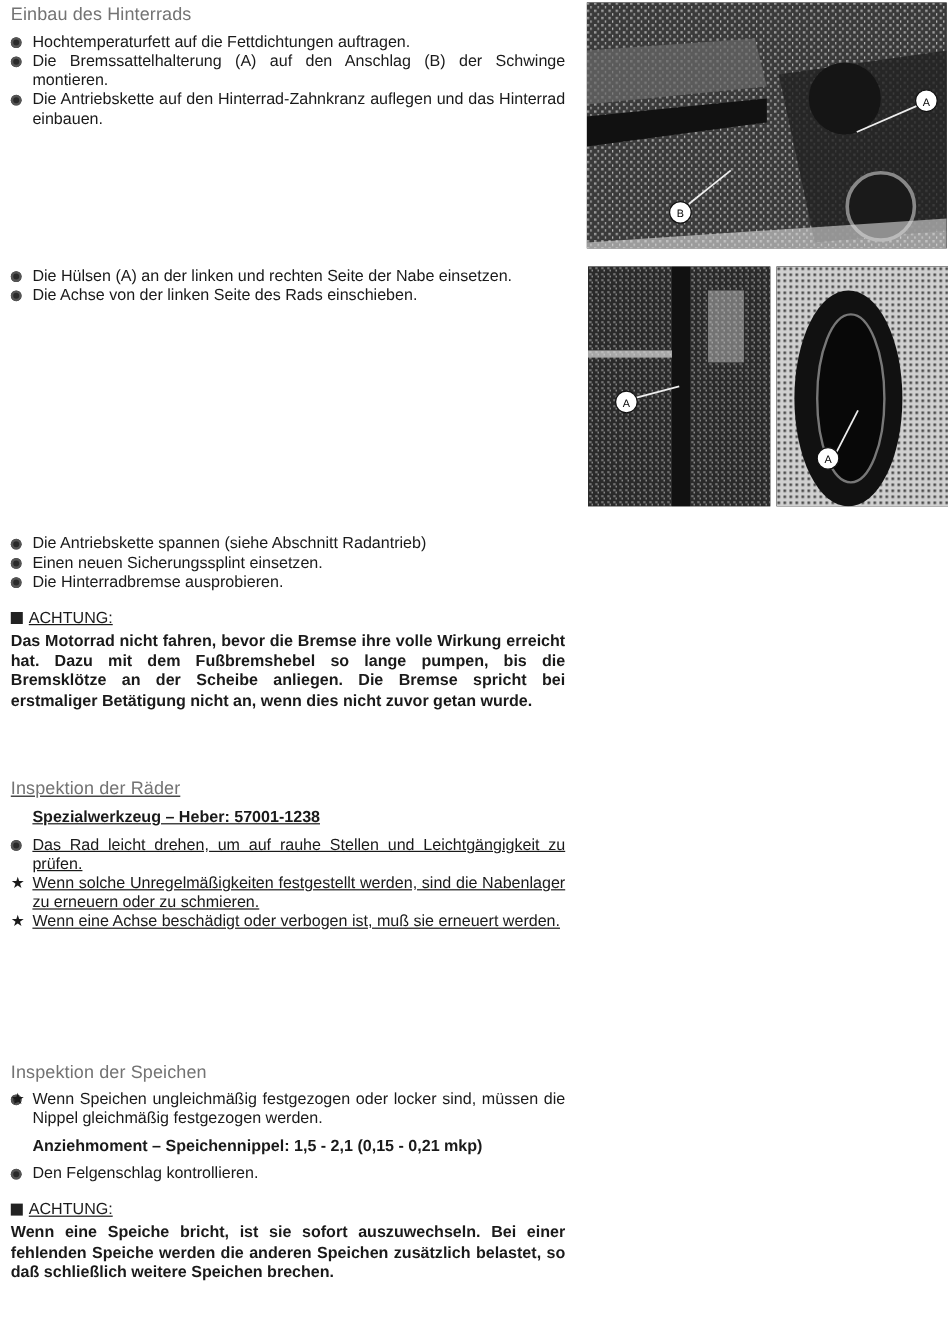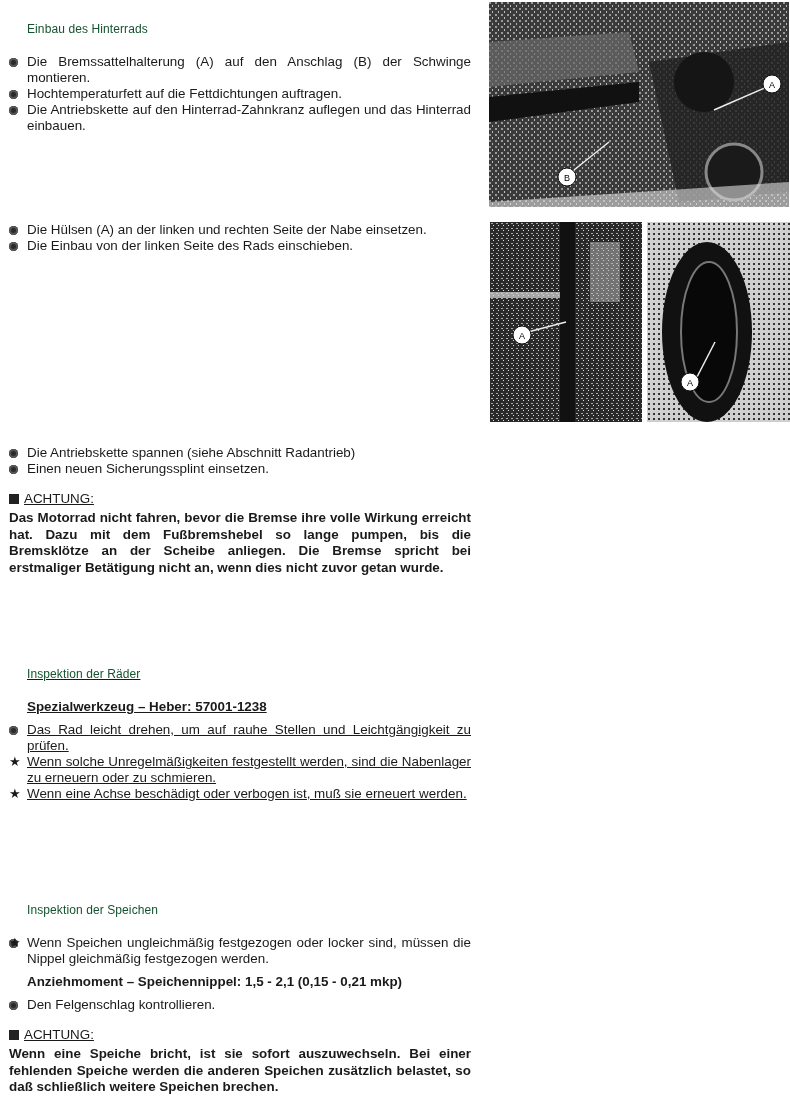--- a/index.html
+++ b/index.html
@@ -1,57 +1,58 @@
 <!DOCTYPE html>
 <html><head>
 <meta charset="utf-8">
 <style>
   html, body { margin:0; padding:0; background:#ffffff; }
   body { width:790px; height:1101px; position:relative; overflow:hidden;
          font-family:"Liberation Sans", sans-serif; color:#1a1a1a; font-size:13.4px; }
   .col { position:absolute; left:9px; width:462px; }
-  h2 { font-size:12px; font-weight:normal; margin:18px; color:#14532d; letter-spacing:0.1px; }
+  h2 { font-size:15px; font-weight:normal; margin:0; color:#737373; letter-spacing:0.1px; }
   .item { position:relative; padding-left:18px; line-height:16px; text-align:justify; }
   .item .mark { position:absolute; left:0; top:0; width:14px; text-align:left; }
   .dot { display:inline-block; width:9px; height:9px; border-radius:50%; background:#2a2a2a;
          position:relative; top:1px; box-shadow: inset 0 0 0 2px #555; }
   .star { font-size:13px; line-height:16px; }
   .spec { font-weight:bold; padding-left:18px; line-height:16px; margin:7px 0 7px 0; color:#1a1a1a;}
   .warn-title { font-weight:normal; text-decoration:underline; line-height:16px; }
   .warn-box { display:inline-block; width:10px; height:10px; background:#222; margin-right:5px; position:relative; top:1px; }
   .warn-text { font-weight:bold; line-height:16.5px; text-align:justify; }
   .photo { position:absolute; background:#2b2b2b; overflow:hidden; }
   .photo svg { display:block; }
   .callout-label { font-family:"Liberation Sans", sans-serif; font-size:9px; }
 </style>
 </head>
 <body>
 
 <div class="col" style="top:4px;">
   <h2>Einbau des Hinterrads</h2>
   <div style="margin-top:6px;">
+      <div class="item"><span class="mark"><span class="dot"></span></span><span>Hochtemperaturfett auf die Fettdichtungen auftragen.</span></div>
       <div class="item"><span class="mark"><span class="dot"></span></span><span>Die Bremssattelhalterung (A) auf den Anschlag (B) der Schwinge montieren.</span></div>
-      <div class="item"><span class="mark"><span class="dot"></span></span><span>Hochtemperaturfett auf die Fettdichtungen auftragen.</span></div>
       <div class="item"><span class="mark"><span class="dot"></span></span><span>Die Antriebskette auf den Hinterrad-Zahnkranz auflegen und das Hinterrad einbauen.</span></div>
     </div>
 </div>
 
 <div class="col" style="top:222px;">
   <div>
       <div class="item"><span class="mark"><span class="dot"></span></span><span>Die Hülsen (A) an der linken und rechten Seite der Nabe einsetzen.</span></div>
-      <div class="item"><span class="mark"><span class="dot"></span></span><span>Die Einbau von der linken Seite des Rads einschieben.</span></div>
+      <div class="item"><span class="mark"><span class="dot"></span></span><span>Die Achse von der linken Seite des Rads einschieben.</span></div>
     </div>
 </div>
 
 <div class="col" style="top:445px;">
   <div>
       <div class="item"><span class="mark"><span class="dot"></span></span><span>Die Antriebskette spannen (siehe Abschnitt Radantrieb)</span></div>
     </div>
   <div>
       <div class="item"><span class="mark"><span class="dot"></span></span><span>Einen neuen Sicherungssplint einsetzen.</span></div>
+      <div class="item"><span class="mark"><span class="dot"></span></span><span>Die Hinterradbremse ausprobieren.</span></div>
     </div>
   <div style="margin-top:14px;">
     <div class="warn-title"><span class="warn-box"></span><span>ACHTUNG:</span></div>
     <div class="warn-text" style="margin-top:3px;">Das Motorrad nicht fahren, bevor die Bremse ihre volle Wirkung erreicht hat. Dazu mit dem Fußbremshebel so lange pumpen, bis die Bremsklötze an der Scheibe anliegen. Die Bremse spricht bei erstmaliger Betätigung nicht an, wenn dies nicht zuvor getan wurde.</div>
   </div>
 </div>
 
 <div class="col" style="top:649px;text-decoration:underline;">
   <h2>Inspektion der Räder</h2>
   <div class="spec">Spezialwerkzeug – Heber: 57001-1238</div>

